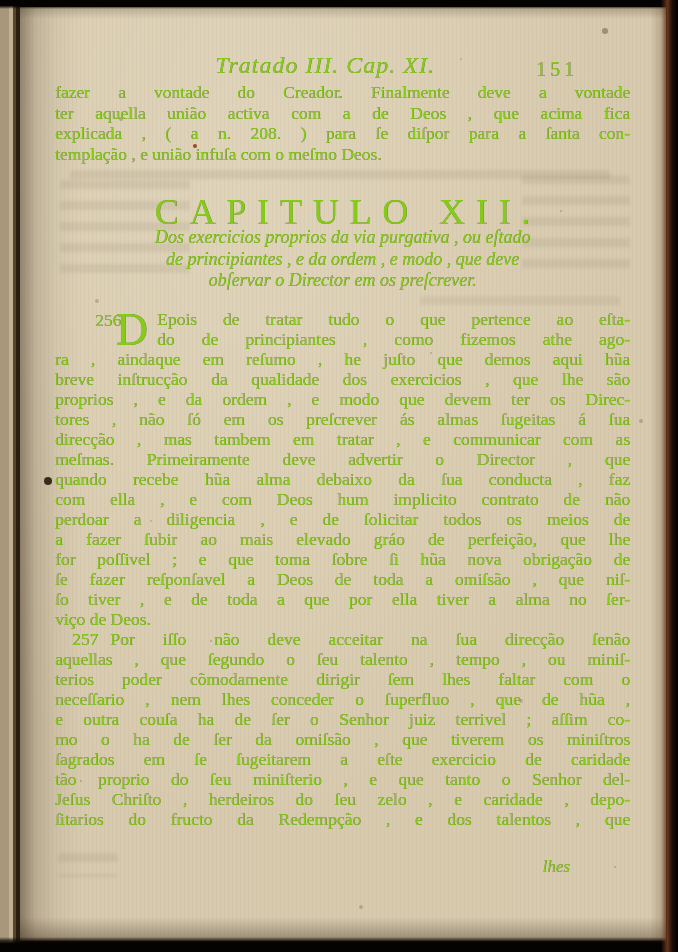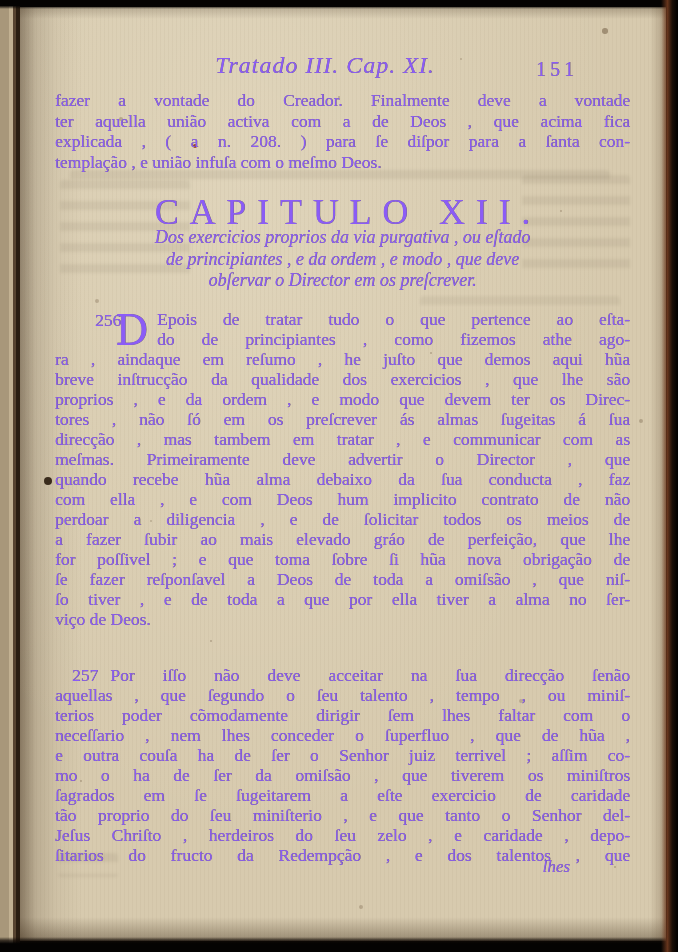--- a/index.html
+++ b/index.html
@@ -48,41 +48,41 @@
        80px 780px 0 0 rgba(86,64,40,0.30),
       360px 906px 0 1px rgba(86,64,40,0.25),
       614px 866px 0 0 rgba(86,64,40,0.30),
       460px  58px 0 0 rgba(86,64,40,0.25),
       150px 520px 0 0 rgba(86,64,40,0.25);}
   .red-speck{position:absolute;left:193px;top:144px;width:4px;height:4px;border-radius:50%;
     background:#a04620;z-index:2;}
   .margin-bullet{position:absolute;left:44px;top:477px;width:8px;height:8px;border-radius:50%;
     background:#3a2c1d;z-index:2;}
   
-  .ink{color:#8b5cf6;text-shadow:0.2px 0.2px 0.5px rgba(46,38,27,0.65);z-index:2;}
+  .ink{color:#84cc16;text-shadow:0.2px 0.2px 0.5px rgba(46,38,27,0.65);z-index:2;}
   .running-title{position:absolute;left:55px;top:52px;width:540px;text-align:center;
     font-style:italic;font-size:24px;letter-spacing:1px;}
   .page-number{position:absolute;left:536px;top:58px;font-size:20px;letter-spacing:4px;}
   .textcol{position:absolute;left:55px;width:575px;}
   .ln{height:20px;font-size:17.5px;line-height:20px;white-space:nowrap;
     text-align:justify;text-align-last:justify;}
   .ln.end{text-align-last:left;font-family:Liberation Serif, serif;}
-  #intro{top:82px;margin-top:8px;} #intro .ln{height:20.5px;line-height:20.5px;}
+  #intro{top:82px;} #intro .ln{height:20.5px;line-height:20.5px;}
   .chapter-heading{position:absolute;left:55px;top:191px;width:575px;text-align:center;
     font-size:36px;letter-spacing:0.30em;text-indent:0.30em;}
   #subtitle{top:227px;font-style:italic;}
   #subtitle .ln{height:21.5px;line-height:21.5px;font-size:18px;
     text-align:center;text-align-last:center;white-space:nowrap;}
   #para256{top:309px;} #para257{top:629px;}
   .para-num{position:absolute;left:40px;top:1px;font-size:17.5px;}
   .drop-cap{position:absolute;left:60px;top:2px;font-size:42px;line-height:40px;
     font-family:"DejaVu Serif", serif;}
   .ln.dropline{padding-left:102px;}
   .num-inline{padding-right:12px;}
-  .firstline{padding-left:17px;margin-top:36px;}
+  .firstline{padding-left:17px;}
   .catchword{position:absolute;left:450px;top:857px;width:120px;text-align:right;
     font-size:17px;font-style:italic;}
 </style>
 </head>
 <body>
 
 <div class="scan">
 
   <div class="facing-strip"></div>
   <div class="page"></div>

